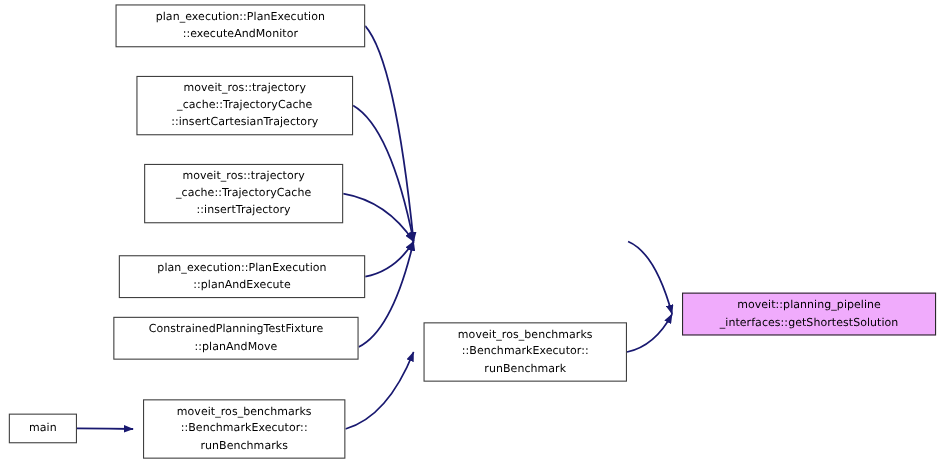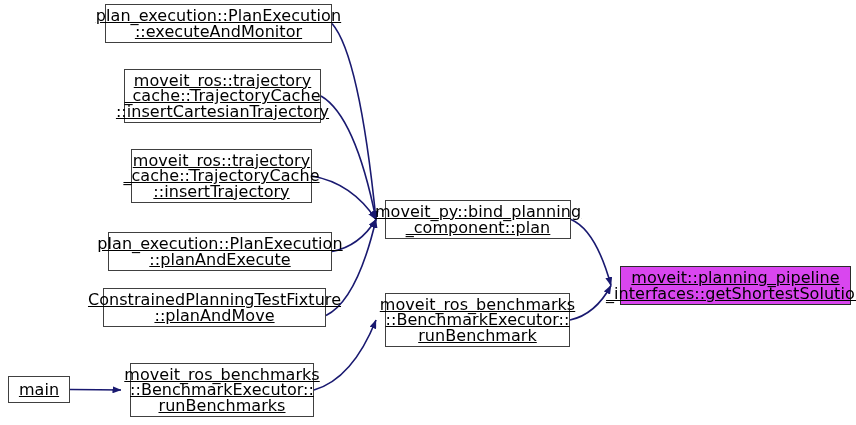--- a/index.html
+++ b/index.html
@@ -27,26 +27,25 @@
   .node {
     position: absolute;
     box-sizing: border-box;
     border: 1px solid #404040;
     background: #ffffff;
     display: flex;
     align-items: center;
     justify-content: center;
     text-align: center;
     color: #000000;
-    font-size: 16px;
+    font-size: 10px;
     line-height: 15.5px;
     letter-spacing: 0.05px;
     white-space: pre-line;
     z-index: 5;
-    text-decoration: underline;
   }
   .node.highlight {
     background: #bfbfbf;
     border: 1px solid #2b2b2b;
   }
   .node .label {
     display: block;
     padding: 0 4px;
     white-space: pre-line;
   }
@@ -105,29 +104,25 @@
     <span class="label">ConstrainedPlanningTestFixture
 ::planAndMove</span>
   </div>
 
   <div class="node" style="left: 130px; top: 363px; width: 184px; height: 54px;">
     <span class="label">moveit_ros_benchmarks
 ::BenchmarkExecutor::
 runBenchmarks</span>
   </div>
 
-  <div class="node" style="left: 385px; top: 200px; width: 186px; height: 39px;">
-    <span class="label">moveit_py::bind_planning
-_component::plan</span>
-  </div>
 
   <div class="node" style="left: 385px; top: 293px; width: 185px; height: 54px;">
     <span class="label">moveit_ros_benchmarks
 ::BenchmarkExecutor::
 runBenchmark</span>
   </div>
 
-  <div class="node highlight" style="left: 620px; top: 266px; width: 231px; height: 39px; background: #d946ef;">
+  <div class="node highlight" style="left: 620px; top: 266px; width: 231px; height: 39px; background: #f0abfc;">
     <span class="label">moveit::planning_pipeline
 _interfaces::getShortestSolution</span>
   </div>
 
 </div>
 
 </body></html>

